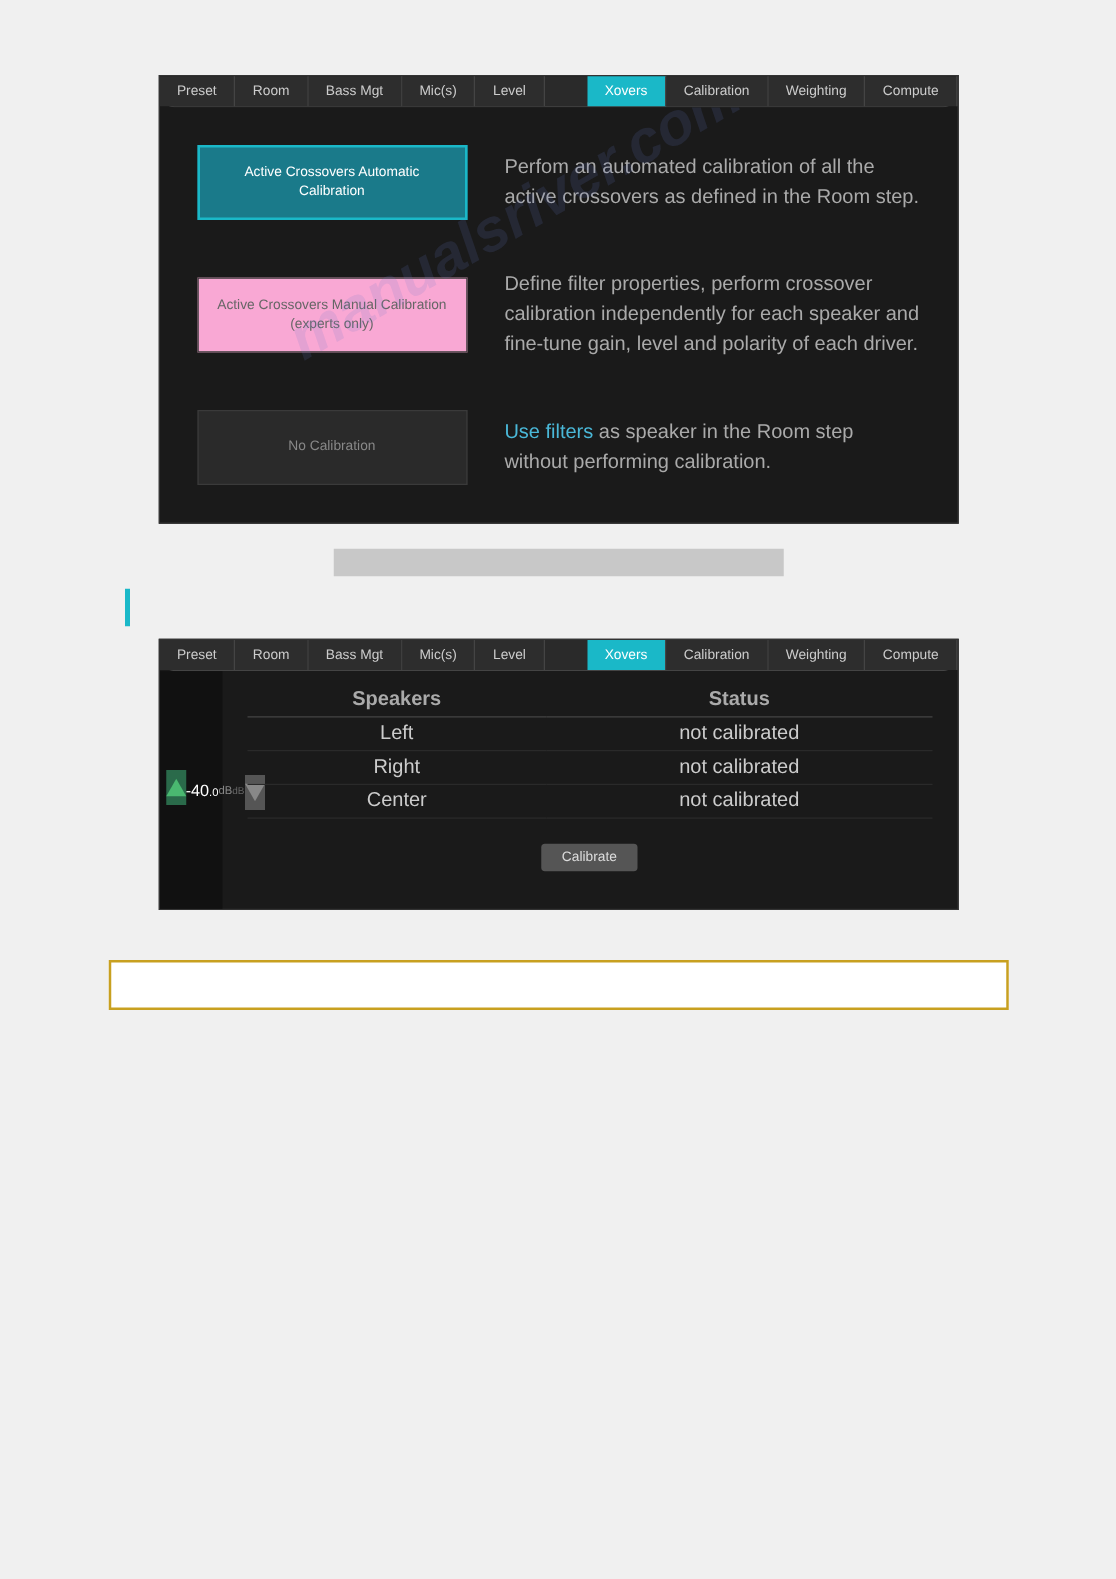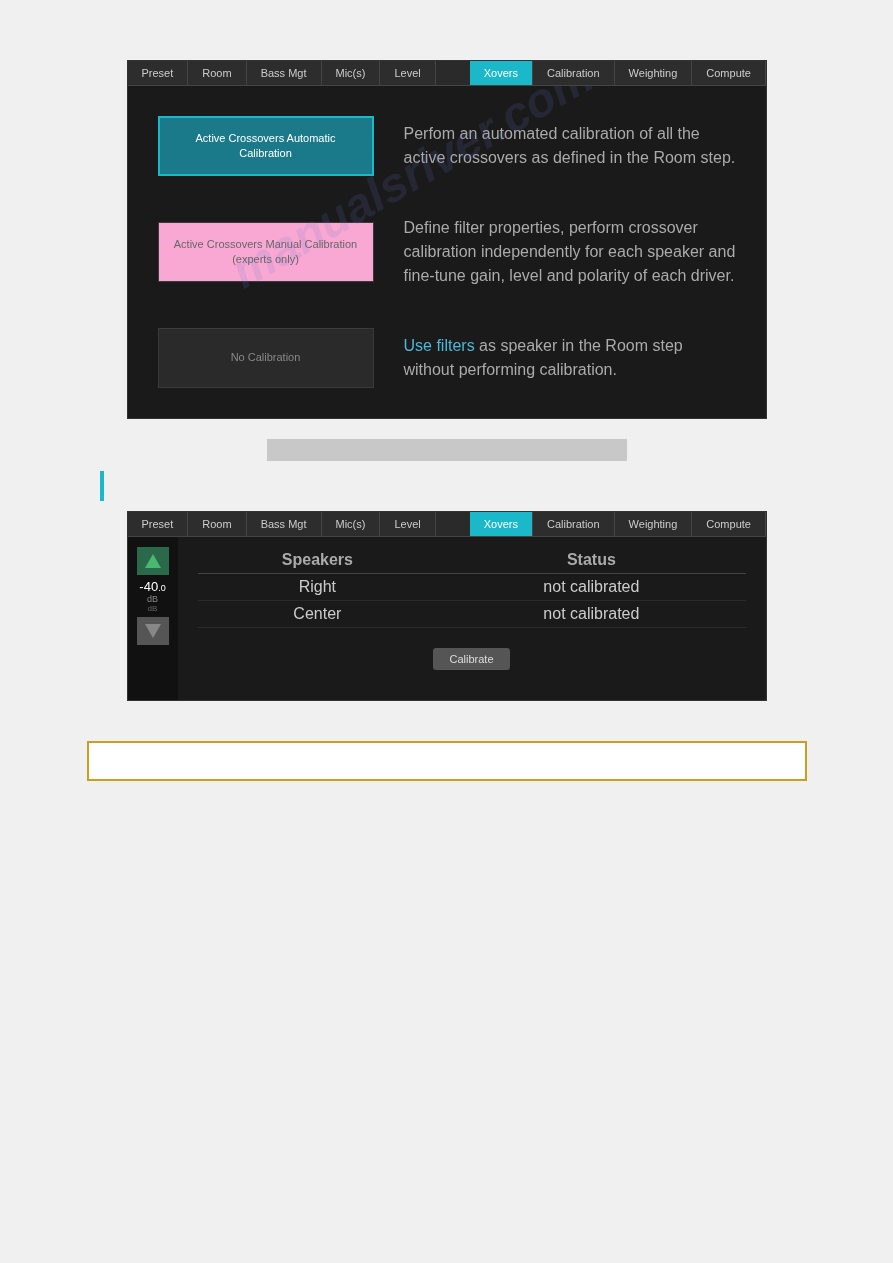--- a/index.html
+++ b/index.html
@@ -23,20 +23,21 @@
       margin: 40px auto 20px auto;
       background: #1a1a1a;
       border: 1px solid #333;
     }
 
     
     .nav-bar {
       display: flex;
       background: #2a2a2a;
       border-bottom: 1px solid #444;
+      border-radius: 12px;
     }
 
     .nav-tab {
       padding: 6px 14px;
       font-size: 11px;
       color: #ccc;
       cursor: pointer;
       border-right: 1px solid #444;
       background: #2d2d2d;
       white-space: nowrap;
@@ -144,21 +145,20 @@
     .ui-panel-2 {
       width: 640px;
       margin: 10px auto 20px auto;
       background: #1a1a1a;
       border: 1px solid #333;
     }
 
     
     .level-area {
       display: flex;
-      flex-direction: column;
       align-items: center;
       padding: 10px 5px;
       background: #111;
       width: 50px;
     }
 
     .level-up-btn {
       width: 32px;
       height: 28px;
       background: #2a6a4a;
@@ -340,20 +340,24 @@
 
       <div class="speakers-table">
         <table>
           <thead>
             <tr>
               <th>Speakers</th>
               <th>Status</th>
             </tr>
           </thead>
           <tbody>
+            <tr>
+              <td>Left</td>
+              <td>not calibrated</td>
+            </tr>
             <tr>
               <td>Right</td>
               <td>not calibrated</td>
             </tr>
             <tr>
               <td>Center</td>
               <td>not calibrated</td>
             </tr>
           </tbody>
         </table>

